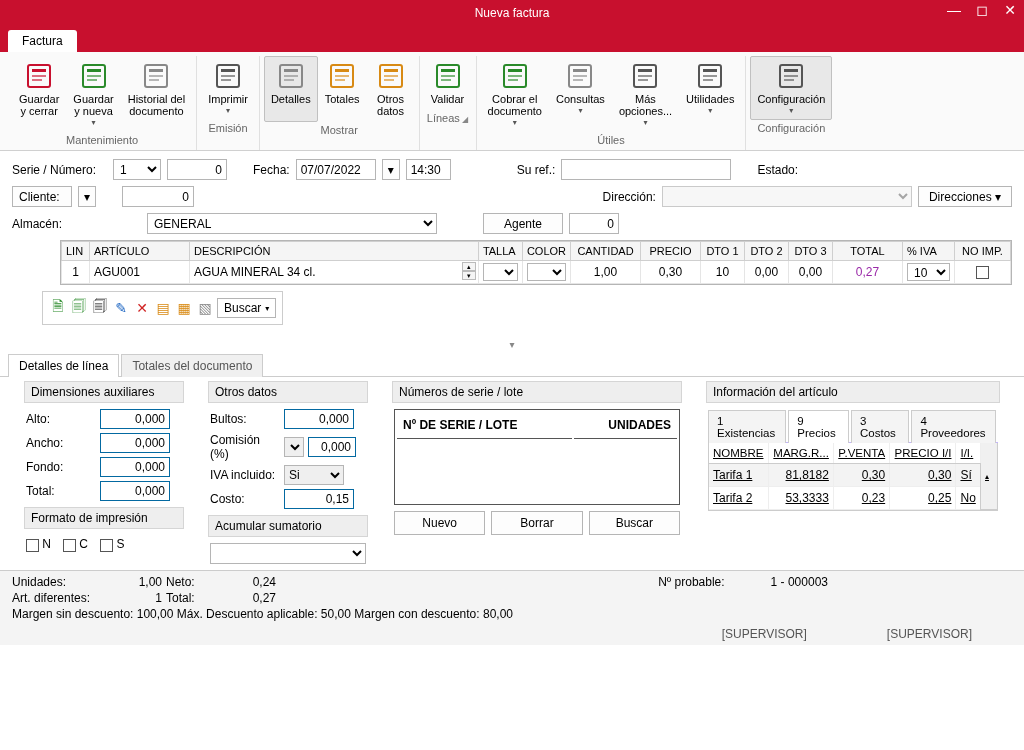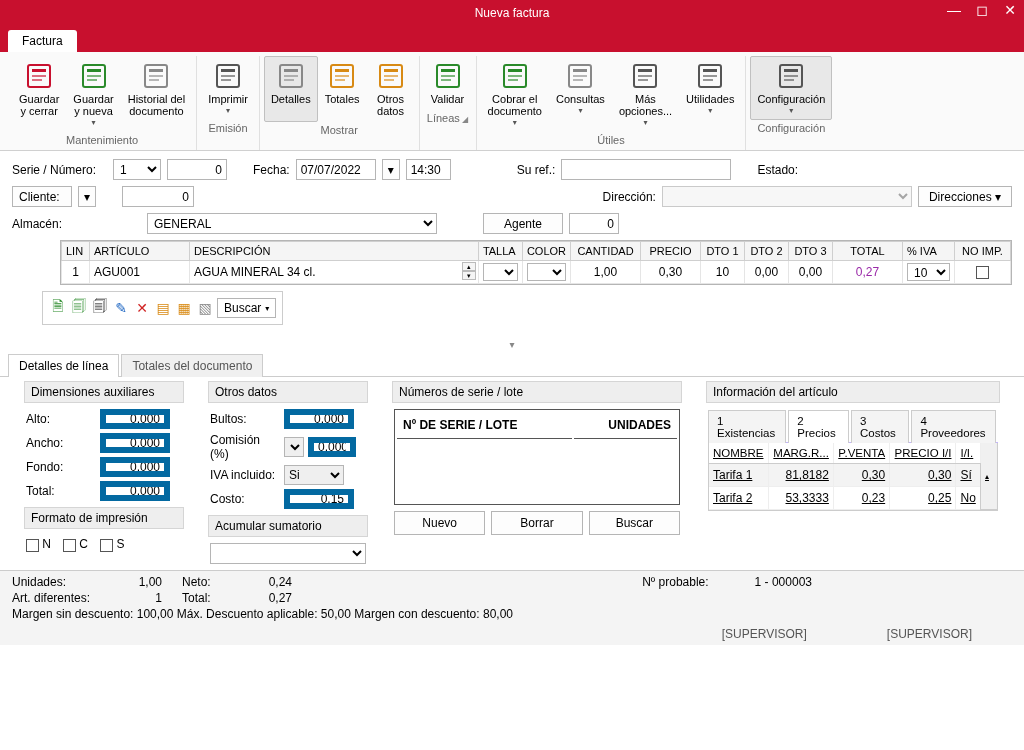--- a/index.html
+++ b/index.html
@@ -58,21 +58,21 @@
 .bottom-tabs .btab { padding: 4px 10px; border: 1px solid #ccc; border-bottom: none; background: #fff; margin-right: 2px; cursor:pointer; position:relative; top:1px; }
 .bottom-tabs .btab.inactive { background: #f0f0f0; color:#555; }
 
 
 .panels { display: flex; padding: 4px 24px; gap: 24px; }
 .panel { border: 0; }
 .panel-head { background: #eee; border: 1px solid #d5d5d5; padding: 3px 6px; font-size: 12px; margin-bottom: 4px; }
 .panel-body { padding: 2px; }
 .kv { display: flex; align-items: center; margin-bottom: 4px; gap: 4px; }
 .kv .k { width: 70px; font-size: 12px; }
-.kv .v { border: 6px solid #0369a1; height: 20px; width: 70px; text-align: right; padding: 1px 4px; font-size:12px;}
+.kv .v { border: 1px solid #0369a1; height: 20px; width: 70px; text-align: right; padding: 1px 4px; font-size:12px;}
 .kv .vsel { border: 1px solid #b5b5b5; height: 20px; width: 60px; font-size:12px;}
 
 
 .serial-box { border: 1px solid #555; }
 .serial-box th { background: #fff; border-bottom: 1px solid #555; padding: 6px; font-weight: bold; text-align:left; }
 .serial-box th:last-child { text-align: right; }
 .serial-btns { display: flex; gap: 6px; margin-top: 6px; }
 .serial-btns button { flex: 1; border: 1px solid #b5b5b5; background: #fdfdfd; padding: 4px; cursor:pointer;}
 
 
@@ -81,21 +81,21 @@
 .info-tabs .itab.active { background: #fff; }
 .info-grid { border: 1px solid #ccc; border-top: none; }
 .info-grid table { width: 100%; border-collapse: collapse; text-decoration: underline; }
 .info-grid th { border-bottom: 1px solid #ccc; border-right: 1px solid #eee; padding: 4px; font-weight: normal; font-size:11.5px; text-align:left;}
 .info-grid td { border-bottom: 1px solid #eee; border-right: 1px solid #eee; padding: 4px; font-size:12px;}
 .info-grid tr.alt { background: #f3f3f3; }
 .info-grid .scroll-col { width: 16px; background: #f0f0f0; border-left:1px solid #ccc;}
 
 
 .footer { border-top: 1px solid #ccc; background: #f4f4f4; padding: 4px 12px; font-size: 12px; }
-.footer-row { display: flex; gap: 20px; margin-bottom: 2px; }
+.footer-row { display: flex; gap: 4px; margin-bottom: 2px; }
 .footer-row .fitem { display: flex; gap: 6px; }
 .footer-row .fval { min-width: 40px; text-align: right; }
 .statusbar { display:flex; justify-content: flex-end; gap: 80px; padding: 4px 40px 0 0; color:#555;}
 
 
 .chk { width:13px; height:13px; border:1px solid #555; display:inline-block; background:#fff; vertical-align:middle;}
 
 svg { display:block; }
 </style>
 </head>
@@ -471,21 +471,21 @@
         <button>Buscar</button>
       </div>
     </div>
   </div>
 
   <div class="panel" style="flex:1">
     <div class="panel-head">Información del artículo</div>
     <div class="panel-body">
       <div class="info-tabs">
         <div class="itab">1 Existencias</div>
-        <div class="itab active">2 Precios</div>
+        <div class="itab active">9 Precios</div>
         <div class="itab">3 Costos</div>
         <div class="itab">4 Proveedores</div>
       </div>
       <div class="info-grid">
         <table>
           <tbody>
               <tr>
             <th>NOMBRE</th>
             <th style="text-align:right">MARG.R...</th>
             <th style="text-align:right">P.VENTA</th>

